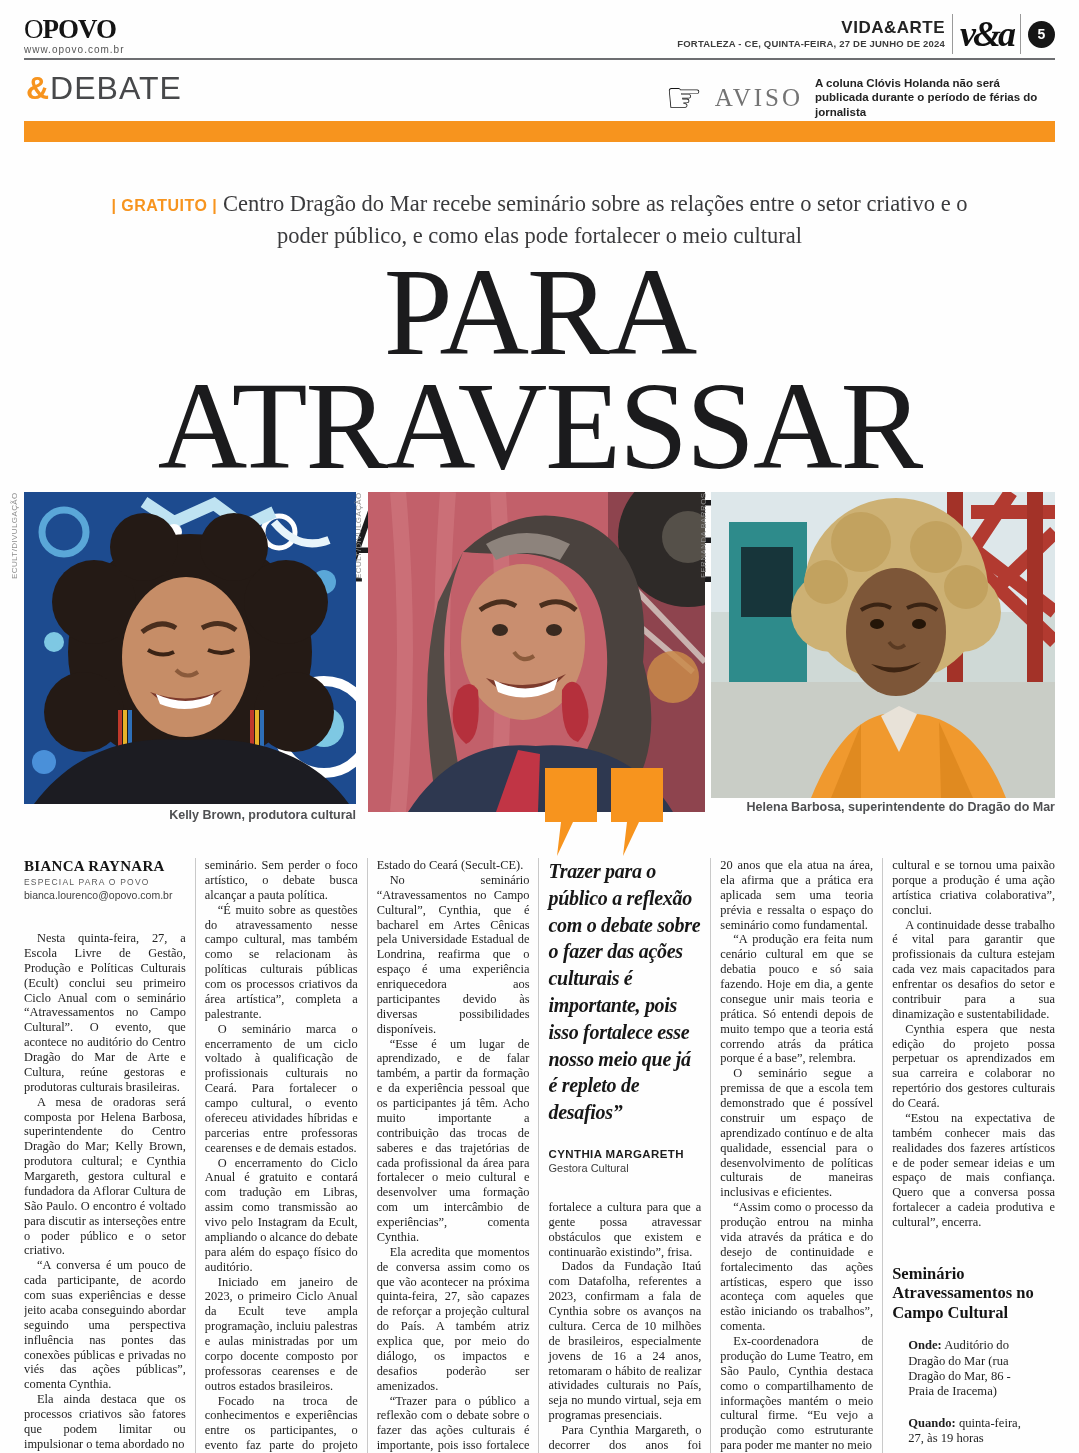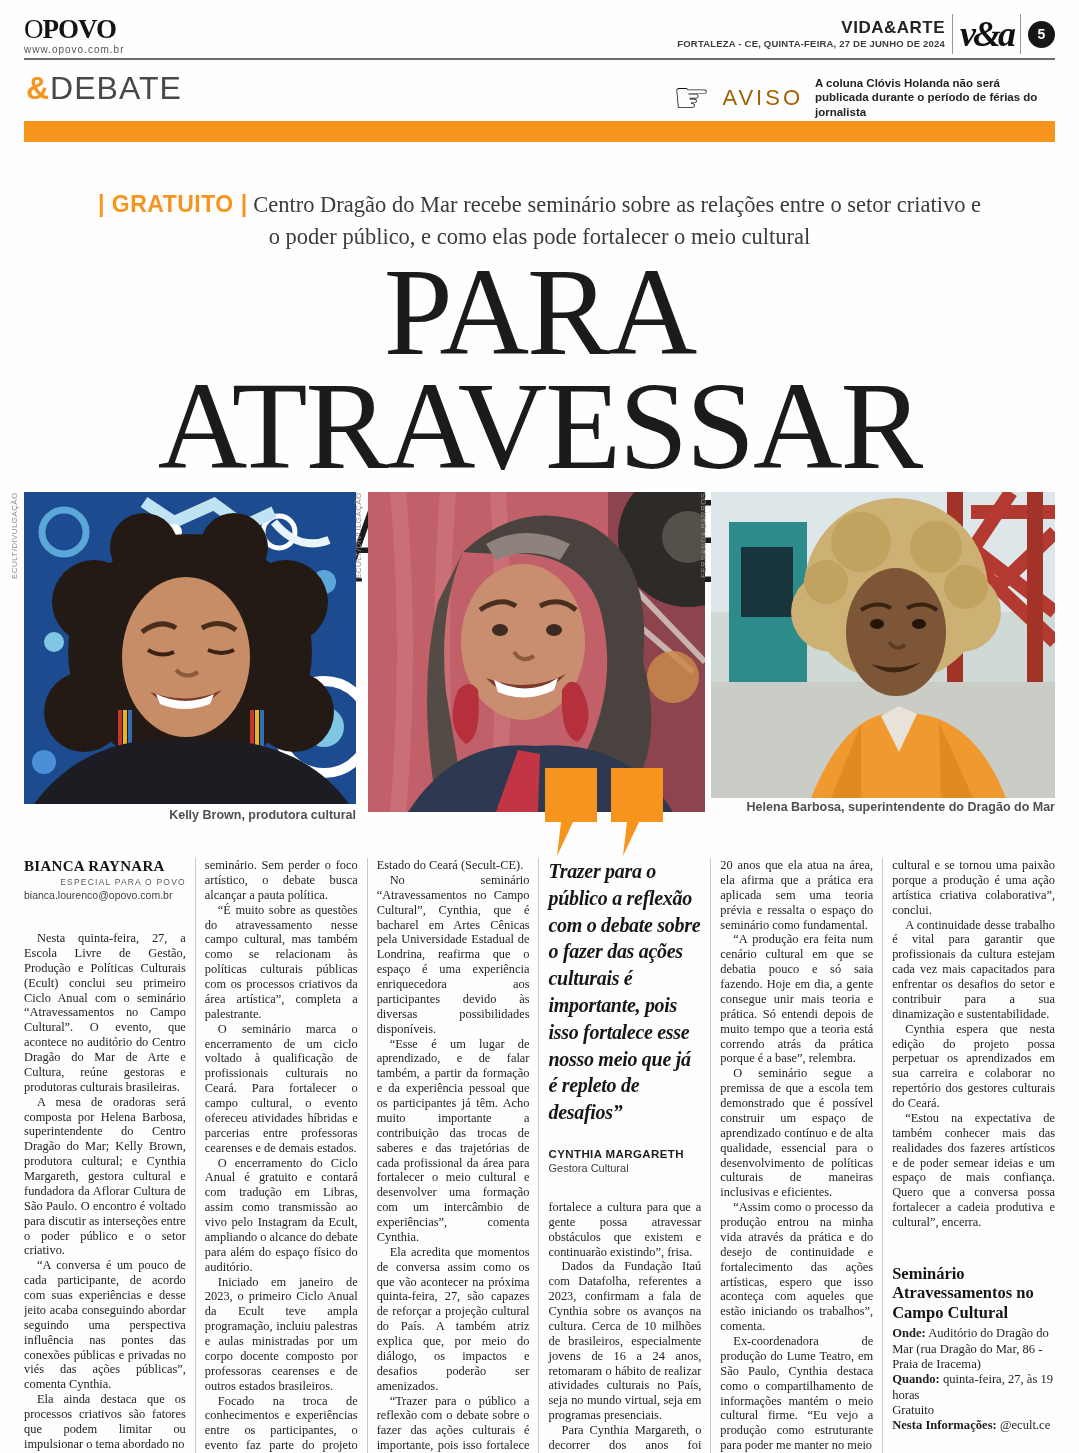--- a/index.html
+++ b/index.html
@@ -20,28 +20,28 @@
   .page-badge{width:27px;height:27px;border-radius:50%;background:#161616;color:#fff;
         font-family:"Liberation Sans",sans-serif;font-weight:bold;font-size:14px;display:flex;align-items:center;justify-content:center;}
   .top-rule{position:absolute;left:24px;right:24px;top:58px;height:2px;background:#6d6e71;}
 
   
   .debate{position:absolute;left:26px;top:72px;font-family:"Liberation Sans",sans-serif;font-size:32px;line-height:1;letter-spacing:1px;}
   .debate .amp{color:#F7941E;font-weight:bold;}
   .debate .word{color:#47484a;font-weight:normal;}
   .aviso{position:absolute;right:24px;top:76px;display:flex;align-items:center;gap:12px;}
   .aviso-hand{font-size:42px;line-height:1;color:#141414;}
-  .aviso-label{font-family:Liberation Sans, sans-serif;font-size:22px;letter-spacing:3px;color:#a16207;}
+  .aviso-label{font-family:Liberation Serif, serif;font-size:25px;letter-spacing:3px;color:#737373;}
   .aviso-note{font-family:"Liberation Sans",sans-serif;font-weight:bold;font-size:11.5px;line-height:1.25;color:#232323;max-width:240px;}
   .orange-bar{position:absolute;left:24px;right:24px;top:121px;height:21px;background:#F7941E;}
 
   
   .lead{position:absolute;left:90px;right:90px;top:188px;text-align:center;
         font-size:22.5px;line-height:1.4;color:#3b3b3d;}
-  .lead .tag{color:#F7941E;font-family:"Liberation Sans",sans-serif;font-weight:bold;font-size:23px;letter-spacing:.5px;}
+  .lead .tag{color:#F7941E;font-family:"Liberation Sans",sans-serif;font-weight:bold;font-size:16px;letter-spacing:.5px;}
   .headline{position:absolute;left:0;right:0;top:256px;text-align:center;
         font-size:124px;line-height:.92;letter-spacing:-2px;color:#1b1b1d;font-weight:normal;margin:0;}
 
   
   .photo{position:absolute;top:492px;overflow:hidden;background:#ddd;}
   .photo svg{display:block;width:100%;height:100%;}
   .photo-credit{position:absolute;top:492px;width:12px;height:140px;
         font-family:"Liberation Sans",sans-serif;font-size:8px;letter-spacing:.4px;color:#8c8c8c;
         writing-mode:vertical-rl;transform:rotate(180deg);text-align:right;white-space:nowrap;}
   .photo-caption{position:absolute;font-family:"Liberation Sans",sans-serif;font-weight:bold;
@@ -54,31 +54,31 @@
   .body-grid{position:absolute;left:24px;right:24px;top:858px;bottom:0;
         display:grid;grid-template-columns:repeat(6,1fr);}
   .body-col{padding:0 9px;border-right:1px solid #c9c9c9;overflow:hidden;}
   .body-col:first-child{padding-left:0;}
   .body-col:last-child{border-right:none;padding-right:0;}
   .para{margin:0;font-size:12.4px;line-height:1.2;text-align:justify;text-indent:13px;color:#222;}
   .para.cont{text-indent:0;}
 
   .byline{margin-bottom:30px;}
   .byline-author{font-weight:bold;font-size:15px;letter-spacing:.3px;color:#151515;}
-  .byline-role{font-family:"Liberation Sans",sans-serif;font-size:8.5px;letter-spacing:1.2px;color:#5a5a5a;margin-top:2px;text-align:right;}
+  .byline-role{font-family:"Liberation Sans",sans-serif;font-size:8.5px;letter-spacing:1.2px;color:#5a5a5a;margin-top:2px;}
   .byline-email{font-family:"Liberation Sans",sans-serif;font-size:10.5px;color:#3f3f3f;margin-top:2px;}
 
   .pullquote-text{font-style:italic;font-weight:bold;font-size:20px;line-height:1.34;color:#171717;letter-spacing:-.3px;}
   .pullquote-author{font-family:"Liberation Sans",sans-serif;font-weight:bold;font-size:11.5px;letter-spacing:.4px;color:#1d1d1d;margin-top:22px;}
   .pullquote-role{font-family:"Liberation Sans",sans-serif;font-size:11px;color:#3e3e3e;margin-top:2px;}
   .quote-col .paras{margin-top:26px;}
 
   .service-box{margin-top:34px;}
   .service-title{font-weight:bold;font-size:16.5px;line-height:1.18;color:#141414;margin-bottom:4px;}
-  .service-box p{margin:0;font-size:12.6px;line-height:1.22;color:#1e1e1e;}
+  .service-box p{margin:16px;font-size:12.6px;line-height:1.22;color:#1e1e1e;}
   .service-box b{font-weight:bold;}
 </style>
 </head>
 <body>
 
 <div class="page">
 
   <div class="masthead-left">
     <div class="opovo-logo"><span class="thin">O</span><span>POVO</span></div>
     <div class="opovo-url">www.opovo.com.br</div>

